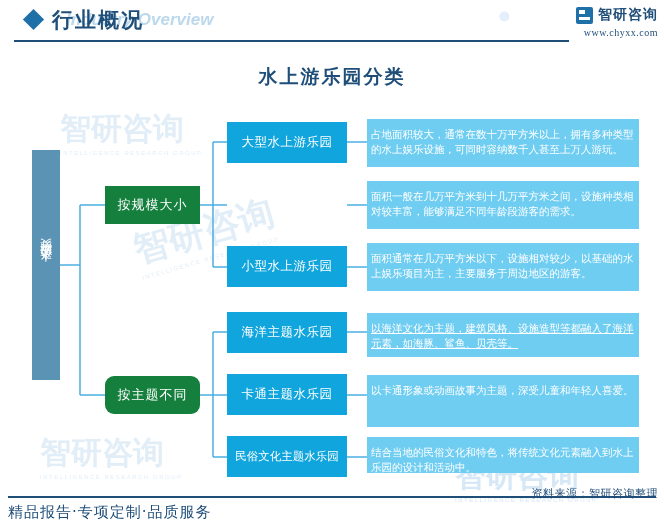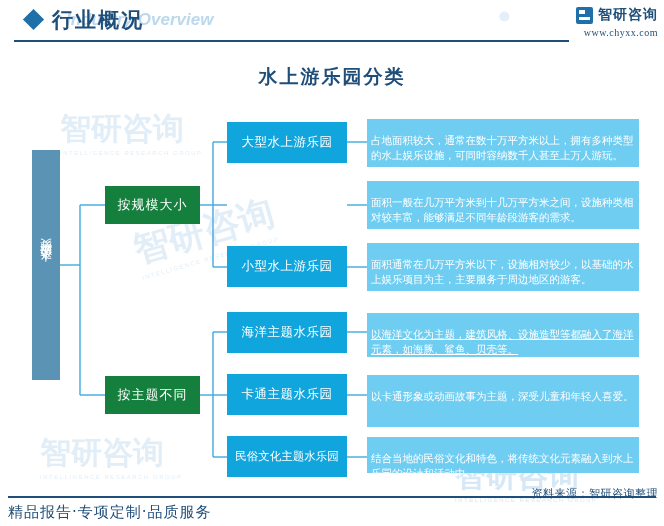--- a/index.html
+++ b/index.html
@@ -83,41 +83,41 @@
   }
 
   .lvl2 {
     position: absolute; left: 105px; width: 95px; height: 38px;
     background: #15803d; color: #fff; font-size: 13px;
     display: flex; align-items: center; justify-content: center;
     letter-spacing: 1px; z-index: 6;
     font-family: "DejaVu Sans", "Liberation Sans", sans-serif;
   }
   .lvl2.a { top: 186px; }
-  .lvl2.b { top: 376px; }
+  .lvl2.b { top: 376px; border-radius: 9px; }
 
   .lvl3 {
     position: absolute; left: 227px; width: 120px; height: 41px;
     background: #10A5DD; color: #fff; font-size: 12.5px;
     display: flex; align-items: center; justify-content: center;
     letter-spacing: .5px; z-index: 6;
     font-family: "DejaVu Sans", "Liberation Sans", sans-serif;
   }
   .lvl3.n0 { top: 122px; }
   .lvl3.n1 { top: 184px; }
   .lvl3.n2 { top: 246px; }
   .lvl3.n3 { top: 312px; }
   .lvl3.n4 { top: 374px; }
   .lvl3.n5 { top: 436px; }
   .lvl3.small { font-size: 11.5px; letter-spacing: 0; }
 
   .desc {
     position: absolute; left: 367px; width: 272px;
     background: #6FCDF2; color: #ffffff;
-    font-size: 10.5px; line-height: 15px; padding: 14px 4px 4px 4px;
+    font-size: 10.5px; line-height: 15px; padding: 8px 4px 4px 4px;
     letter-spacing: 0px; z-index: 6;
     font-family: "DejaVu Sans", "Liberation Sans", sans-serif;
   }
   .desc.d0 { top: 119px; height: 48px; }
   .desc.d1 { top: 181px; height: 48px; }
   .desc.d2 { top: 243px; height: 48px; }
   .desc.d3 { top: 313px; height: 44px; text-decoration: underline; }
   .desc.d4 { top: 375px; height: 52px; }
   .desc.d5 { top: 437px; height: 36px; }
 

